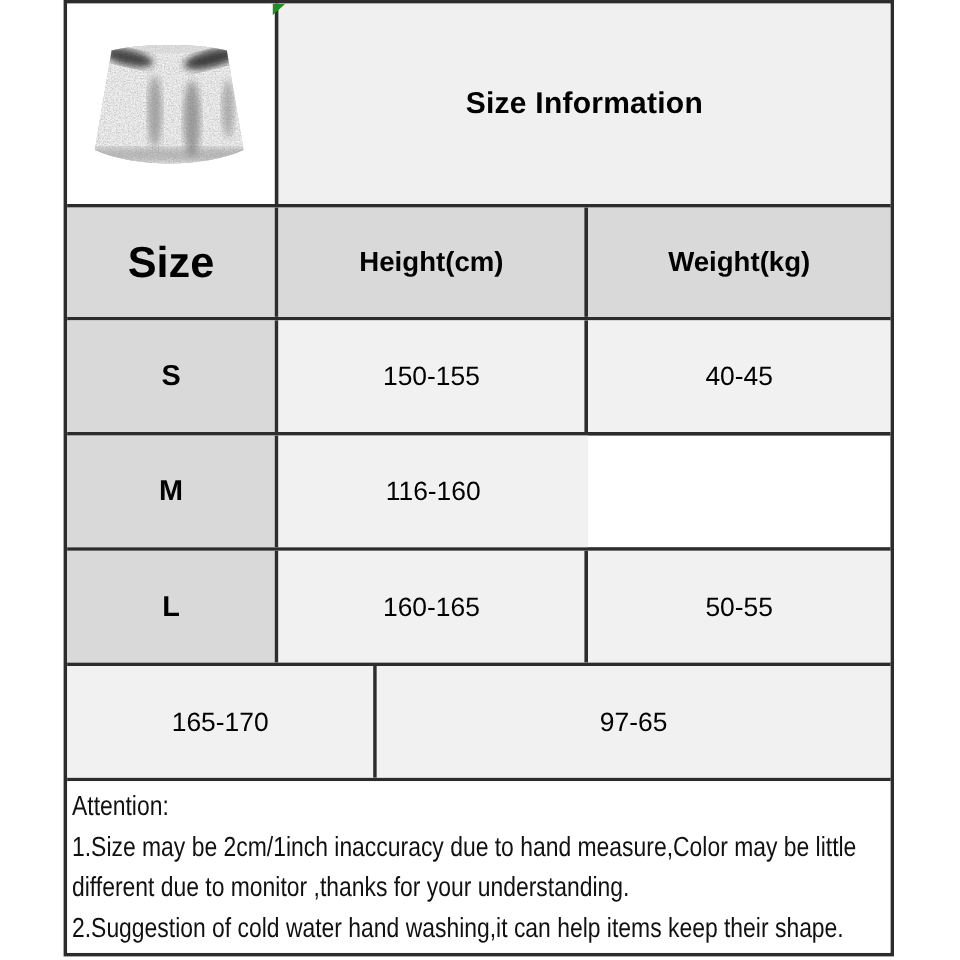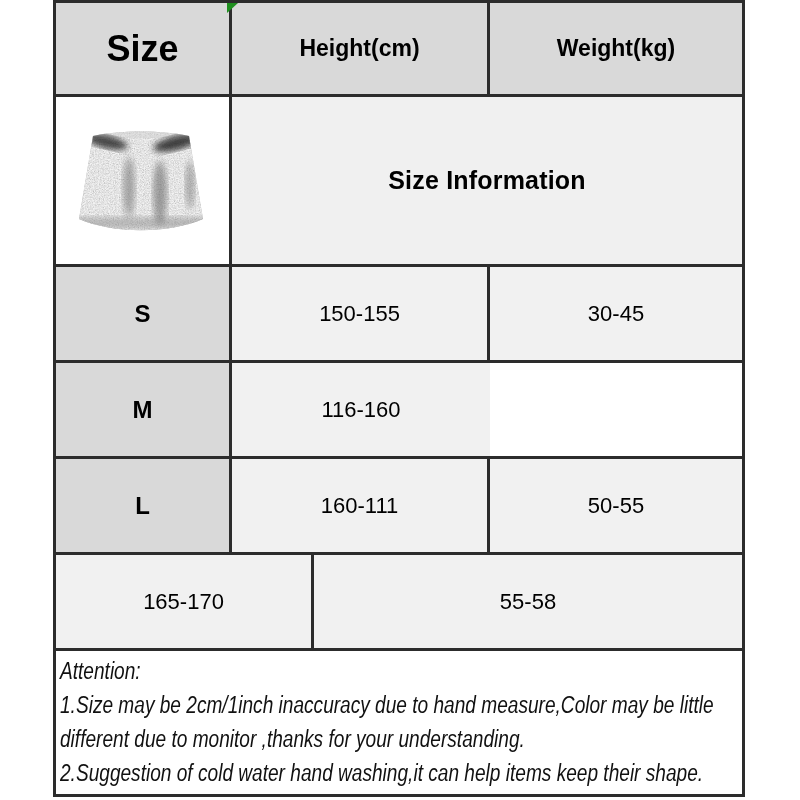--- a/index.html
+++ b/index.html
@@ -34,53 +34,41 @@
   .title-cell { flex: 1; background: #f0f0f0; }
   .title-text { font-weight: bold; font-size: 25px; letter-spacing: 0.2px; }
 
   .hcell { background: #d9d9d9; font-weight: bold; font-size: 23px; }
   .row-head .c1 { font-size: 36px; }
 
   .row-data .c1 { background: #d9d9d9; font-weight: bold; font-size: 24px; }
   .row-data .c2, .row-data .c3 { background: #f1f1f1; font-weight: normal; font-size: 22px; }
 
   .attention {
-    flex: 1; background: #ffffff; padding: 3px 2px 0 4px; overflow: hidden; font-style: italic;
+    flex: 1; background: #ffffff; padding: 3px 2px 0 4px; overflow: hidden;
   }
   .att-line {
     font-size: 23px; line-height: 34px; white-space: nowrap;
     transform: scaleX(0.83); transform-origin: 0 50%;
     color: #111;
   }
 
   .green-mark {
     position: absolute; left: 171px; top: 0; width: 11px; height: 10px;
     background: #1f8f1f;
     clip-path: polygon(0 0, 100% 0, 0 100%);
   }
 
   .skirt-svg { position: absolute; left: 16px; top: 30px; }
 </style>
 </head>
 <body>
 
 <div class="sheet">
   <div class="table-wrap">
-
-    <div class="row row-head">
-      <div class="cell c1 hcell">
-        <span>Size</span>
-      </div>
-      <div class="cell c2 hcell">
-        <span>Height(cm)</span>
-      </div>
-      <div class="cell c3 hcell">
-        <span>Weight(kg)</span>
-      </div>
-    </div>
 
     <div class="row row-top">
       <div class="cell img-cell">
         <svg class="skirt-svg" width="138" height="110" viewBox="0 0 138 110">
           <defs>
             <clipPath id="skirtClip">
               <path d="M21 9 C46 3 92 3 117 9 L131 92 C96 107 42 107 7 92 Z"></path>
             </clipPath>
             <filter id="grain" x="0" y="0" width="100%" height="100%">
               <feTurbulence type="fractalNoise" baseFrequency="0.8" numOctaves="3" seed="11" result="t"></feTurbulence>
@@ -101,59 +89,71 @@
             <ellipse cx="118" cy="58" rx="5" ry="24" fill="#757575" opacity="0.5" filter="url(#soft)"></ellipse>
             <rect y="90" width="138" height="12" fill="#808080" opacity="0.45" filter="url(#soft)"></rect>
           </g>
         </svg>
       </div>
       <div class="cell title-cell">
         <span class="title-text">Size Information</span>
       </div>
     </div>
 
+    <div class="row row-head">
+      <div class="cell c1 hcell">
+        <span>Size</span>
+      </div>
+      <div class="cell c2 hcell">
+        <span>Height(cm)</span>
+      </div>
+      <div class="cell c3 hcell">
+        <span>Weight(kg)</span>
+      </div>
+    </div>
+
     <div class="row row-data">
       <div class="cell c1">
         <span>S</span>
       </div>
       <div class="cell c2">
         <span>150-155</span>
       </div>
       <div class="cell c3">
-        <span>30-45</span>
+        <span>40-45</span>
       </div>
     </div>
 
     <div class="row row-data">
       <div class="cell c1">
         <span>M</span>
       </div>
       <div class="cell c2">
         <span>116-160</span>
       </div>
     </div>
 
     <div class="row row-data">
       <div class="cell c1">
         <span>L</span>
       </div>
       <div class="cell c2">
-        <span>160-111</span>
+        <span>160-165</span>
       </div>
       <div class="cell c3">
         <span>50-55</span>
       </div>
     </div>
 
     <div class="row row-data">
       <div class="cell c2">
         <span>165-170</span>
       </div>
       <div class="cell c3">
-        <span>55-58</span>
+        <span>97-65</span>
       </div>
     </div>
 
     <div class="attention">
       <div class="att-line">Attention:</div>
       <div class="att-line">1.Size may be 2cm/1inch inaccuracy due to hand measure,Color may be little</div>
       <div class="att-line">different due to monitor ,thanks for your understanding.</div>
       <div class="att-line">2.Suggestion of cold water hand washing,it can help items keep their shape.</div>
     </div>
 

